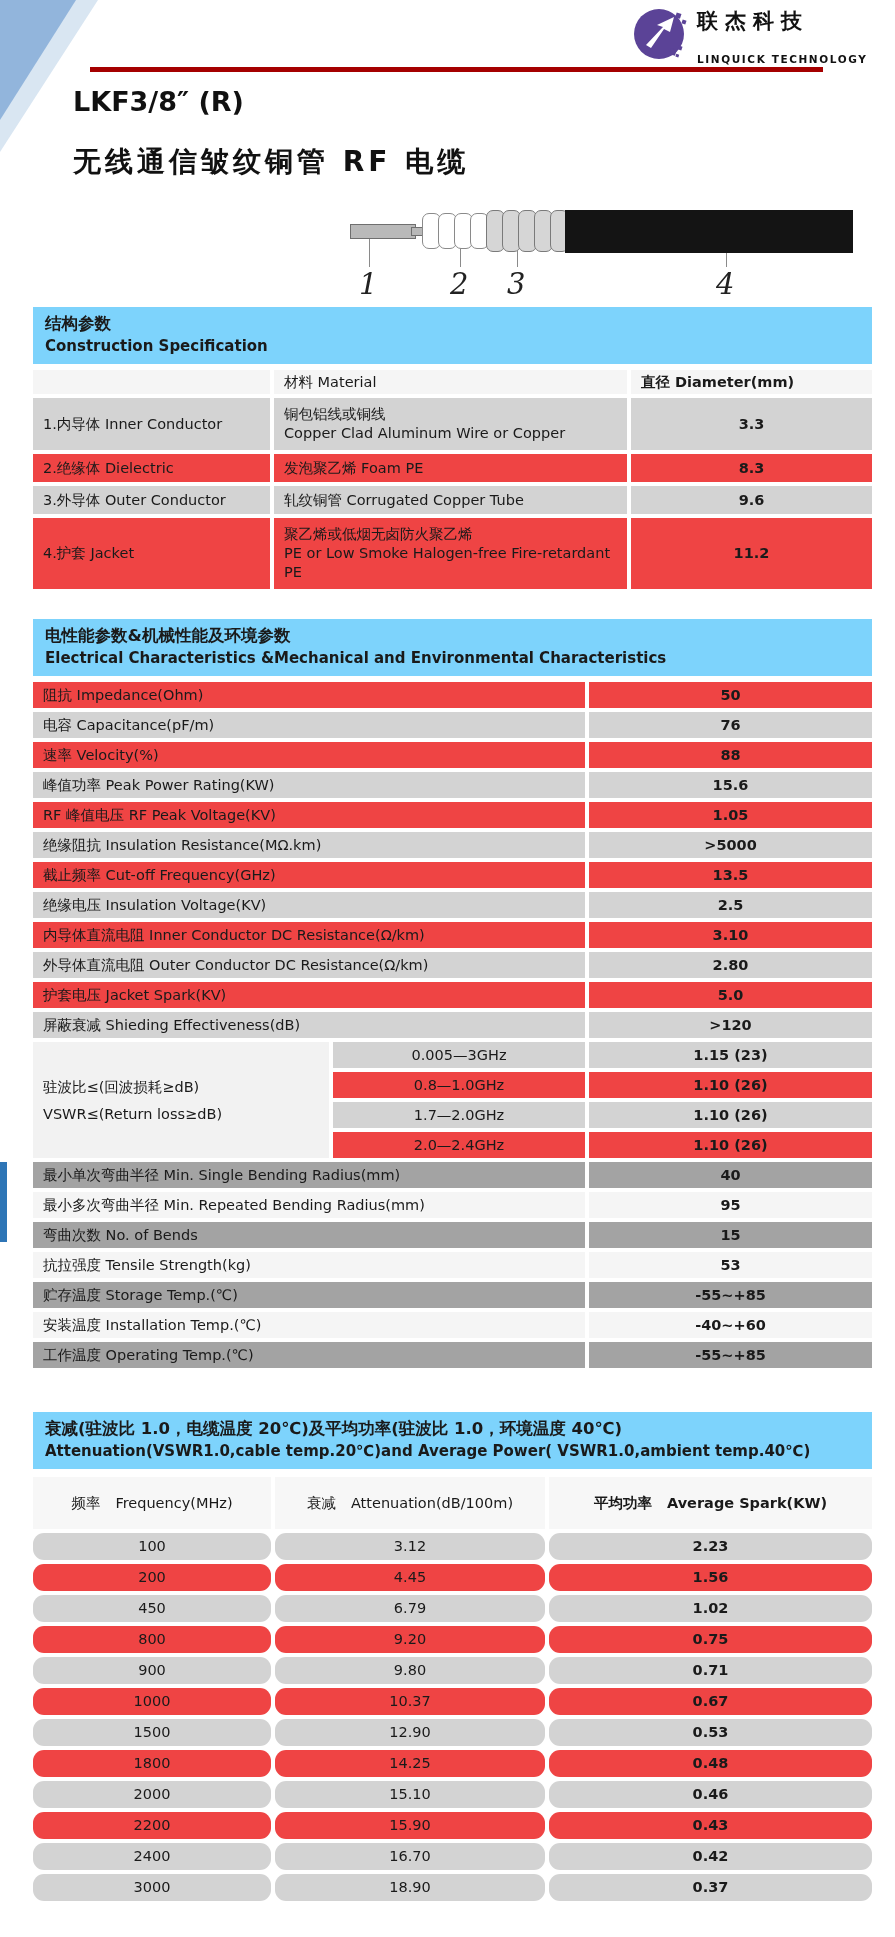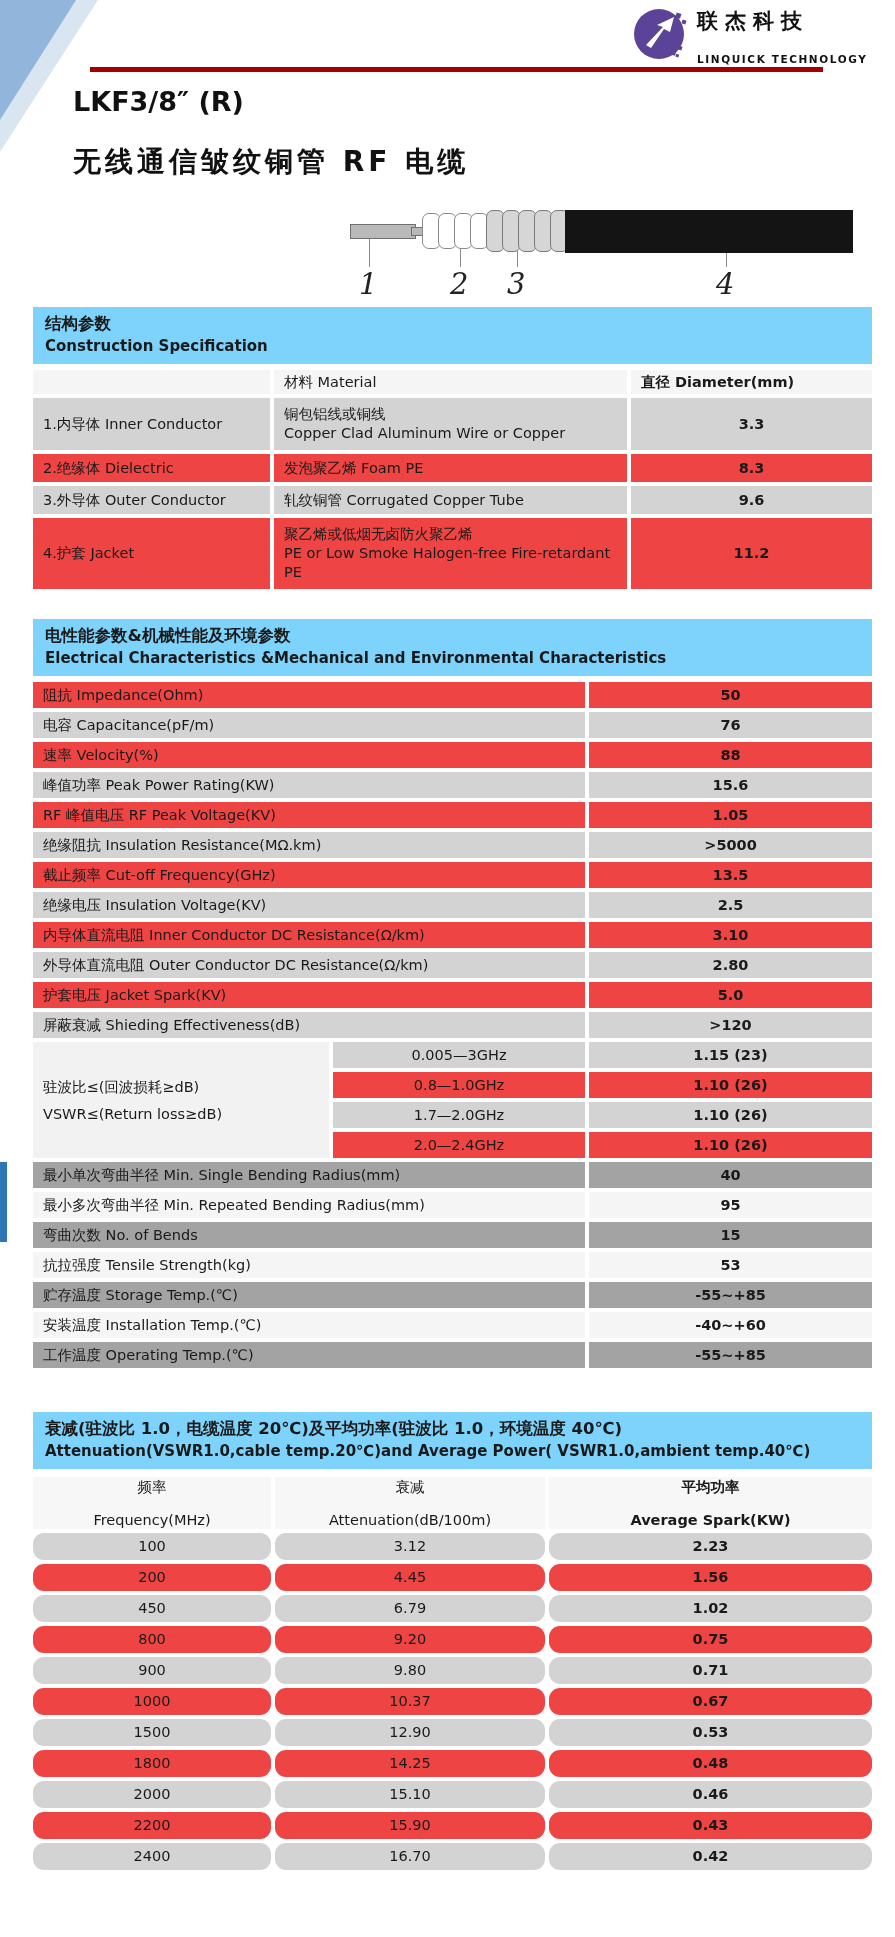--- a/index.html
+++ b/index.html
@@ -69,21 +69,21 @@
 
   
   .vswr{display:grid;grid-template-columns:296px 252px 1fr;column-gap:4px;row-gap:4px;margin-bottom:4px;}
   .vlabel{grid-row:1 / span 4;background:#f2f2f2;display:flex;flex-direction:column;justify-content:center;gap:9px;padding-left:10px;font-size:14.5px;}
   .vcell{height:26px;line-height:26px;text-align:center;font-size:14.5px;}
   .vcell.value{font-weight:bold;}
 
   
   .atable{margin-top:8px;}
   .arow{display:grid;grid-template-columns:238px 270px 1fr;column-gap:4px;margin-bottom:4px;}
-  .ahead .acell{height:52px;display:flex;flex-direction:column;align-items:center;justify-content:center;gap:15px;font-size:14.5px;}
+  .ahead .acell{height:52px;display:flex;align-items:center;justify-content:center;gap:15px;font-size:14.5px;}
   .ahead .pow{font-weight:bold;}
   .acell{text-align:center;font-size:14.5px;}
   .arow.data .acell{height:27px;line-height:27px;border-radius:11px;}
   .arow.data .acell.pcol{font-weight:bold;}
   .section-gap-2{height:26px;}
   .section-gap-3{height:40px;}
 </style>
 </head>
 <body>
 
@@ -352,15 +352,20 @@
       <div class="arow data">
           <div class="acell bg-l">2200</div>
           <div class="acell bg-l">15.90</div>
           <div class="acell pcol bg-l">0.43</div>
         </div>
       <div class="arow data">
           <div class="acell bg-g">2400</div>
           <div class="acell bg-g">16.70</div>
           <div class="acell pcol bg-g">0.42</div>
         </div>
+      <div class="arow data">
+          <div class="acell bg-g">3000</div>
+          <div class="acell bg-g">18.90</div>
+          <div class="acell pcol bg-g">0.37</div>
+        </div>
     </div>
   </div>
 </div>
 
 </body></html>

